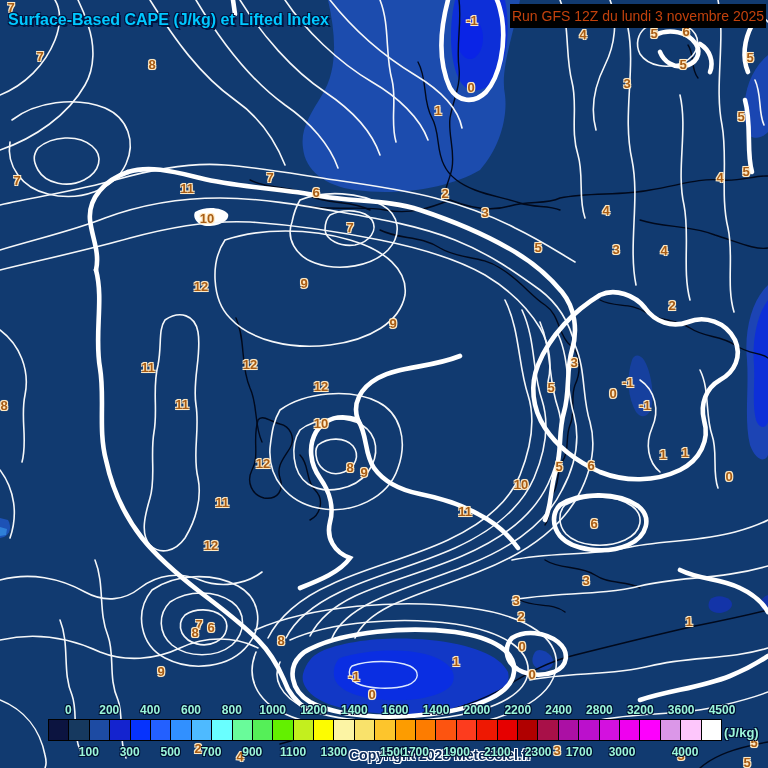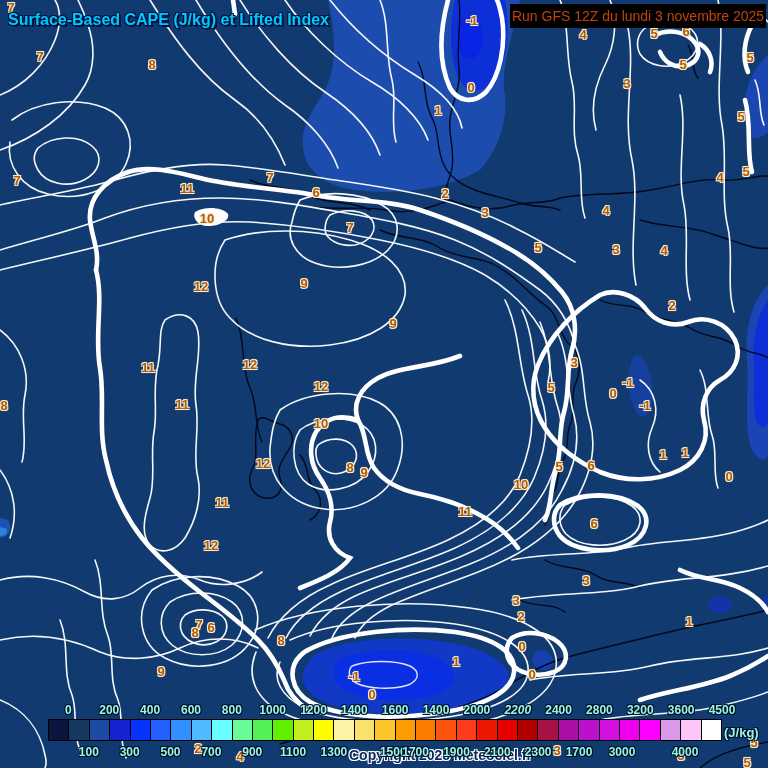--- a/index.html
+++ b/index.html
@@ -292,21 +292,21 @@
     <span class="tick" style="left: 313.515px; top: 703px;">1200</span>
     <span class="tick" style="left: 333.939px; top: 745px;">1300</span>
     <span class="tick" style="left: 354.364px; top: 703px;">1400</span>
     <span class="tick" style="left: 374.788px; top: 745px; padding-left: 37px;">1500</span>
     <span class="tick" style="left: 395.212px; top: 703px;">1600</span>
     <span class="tick" style="left: 415.636px; top: 745px;">1700</span>
     <span class="tick" style="left: 436.061px; top: 703px;">1400</span>
     <span class="tick" style="left: 456.485px; top: 745px;">1900</span>
     <span class="tick" style="left: 476.909px; top: 703px;">2000</span>
     <span class="tick" style="left: 497.333px; top: 745px;">2100</span>
-    <span class="tick" style="left: 517.758px; top: 703px; font-style: italic;">2200</span>
+    <span class="tick" style="left: 517.758px; top: 703px;">2200</span>
     <span class="tick" style="left: 538.182px; top: 745px;">2300</span>
     <span class="tick" style="left: 558.606px; top: 703px;">2400</span>
     <span class="tick" style="left: 579.03px; top: 745px;">1700</span>
     <span class="tick" style="left: 599.455px; top: 703px;">2800</span>
     <span class="tick" style="left: 622px; top: 745px;">3000</span>
     <span class="tick" style="left: 640.303px; top: 703px;">3200</span>
     <span class="tick" style="left: 660.727px; top: 745px; margin-top: 40px;">3400</span>
     <span class="tick" style="left: 681.152px; top: 703px;">3600</span>
     <span class="tick" style="left: 685px; top: 745px;">4000</span>
     <span class="tick" style="left: 722px; top: 703px;">4500</span>

